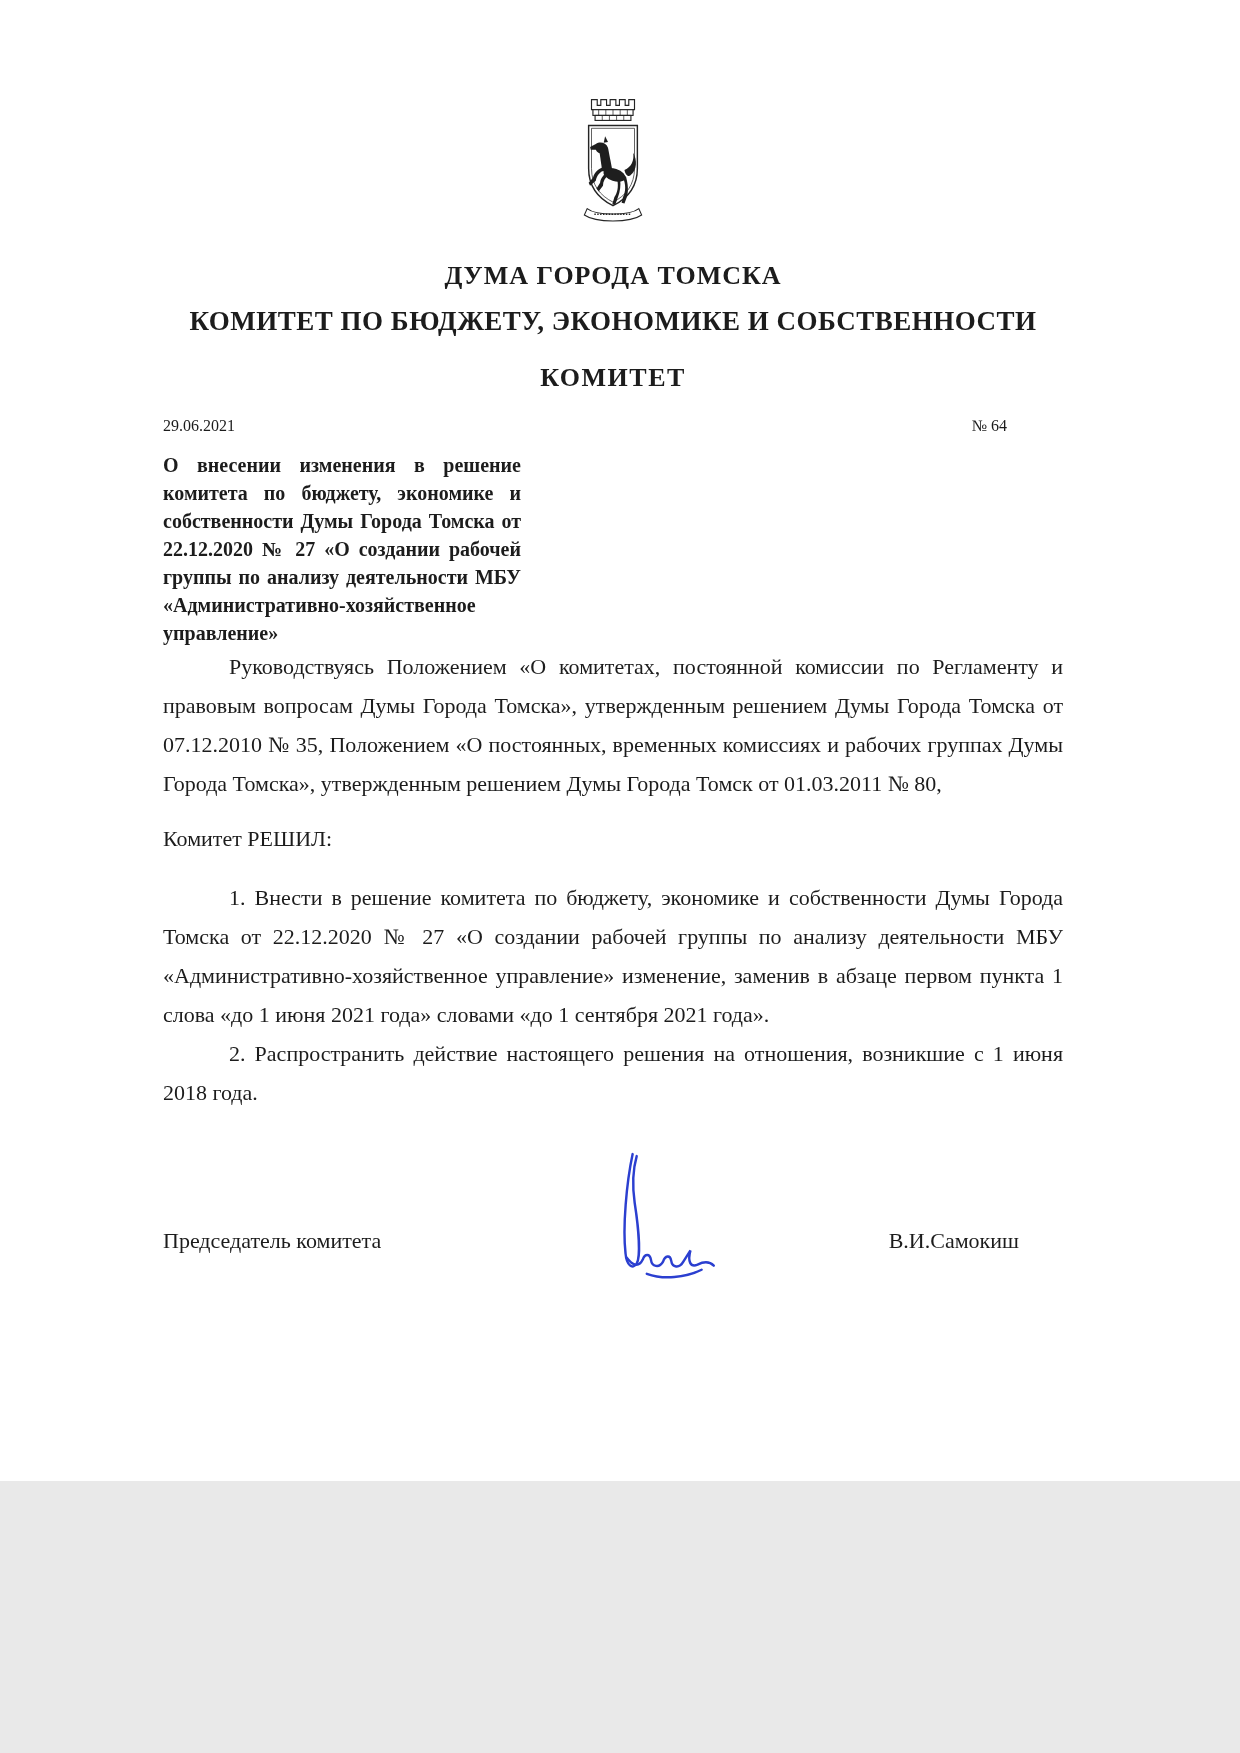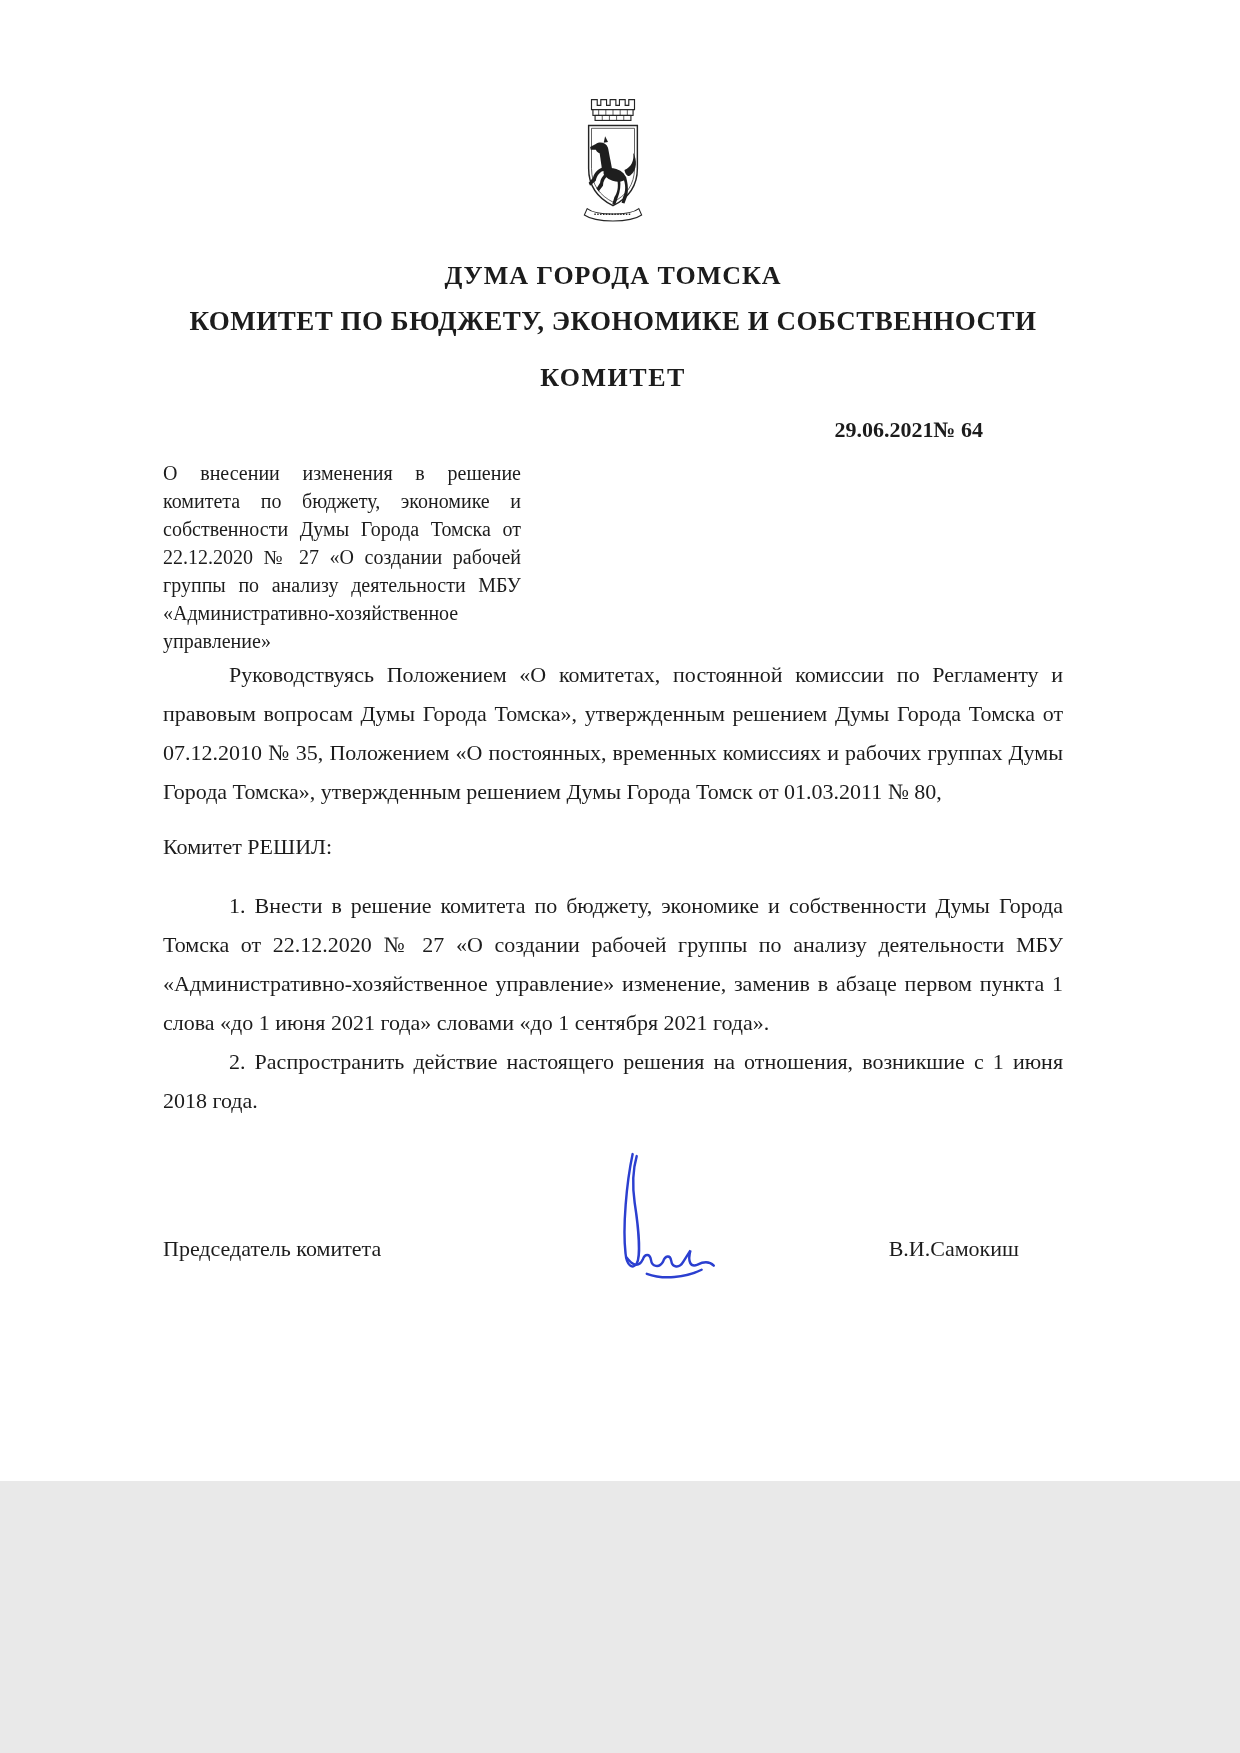--- a/index.html
+++ b/index.html
@@ -24,29 +24,28 @@
   .committee-name {
     margin-top:12px; text-align:center;
     font-size:27px; font-weight:bold; letter-spacing:.5px; line-height:1.25;
   }
   .doc-type {
     margin-top:24px; text-align:center;
     font-size:26px; font-weight:bold; letter-spacing:1.5px; line-height:1.25;
   }
   .meta-row {
     margin-top:22px;
-    display:flex; justify-content:flex-end; align-items:baseline;
-    font-size:22px;
-    font-weight:bold;
+    display:flex; justify-content:space-between; align-items:baseline;
+    font-size:16px;
   }
-  .meta-row .doc-number { margin-right:80px; }
+  .meta-row .doc-number { margin-right:56px; }
   .subject {
     margin-top:16px;
     width:358px;
-    font-size:20px; font-weight:normal;
+    font-size:20px; font-weight:bold;
     line-height:28px;
     text-align:justify;
   }
   p.body {
     font-size:22px;
     line-height:39px;
     text-align:justify;
     text-indent:66px;
   }
   .preamble { }

